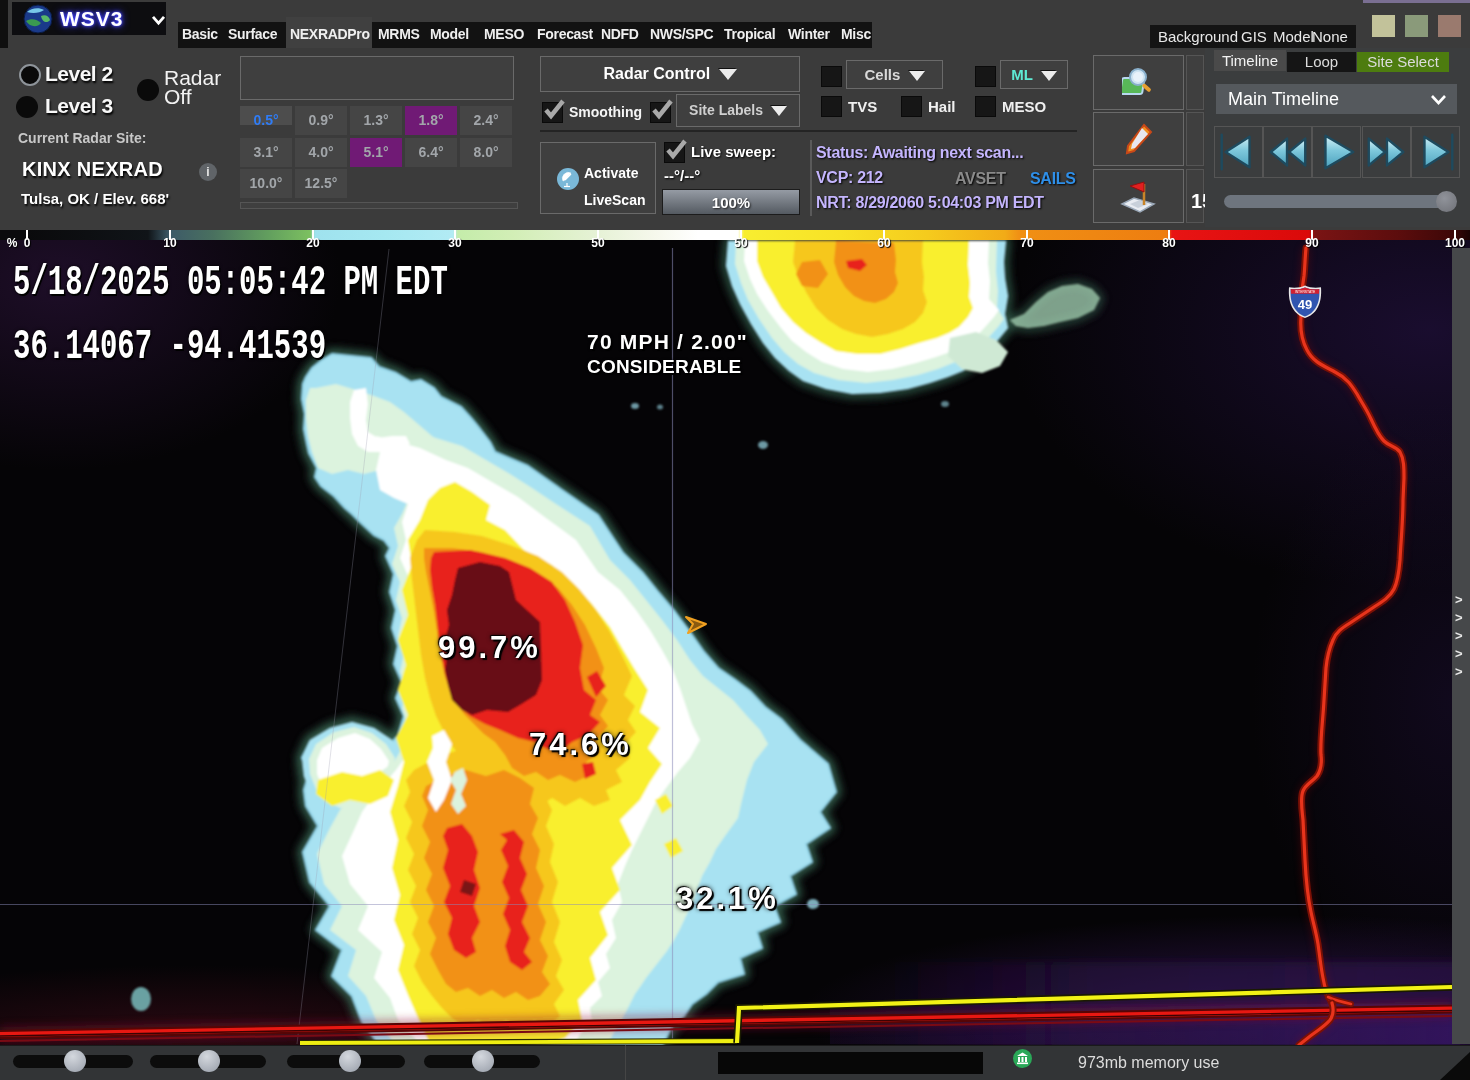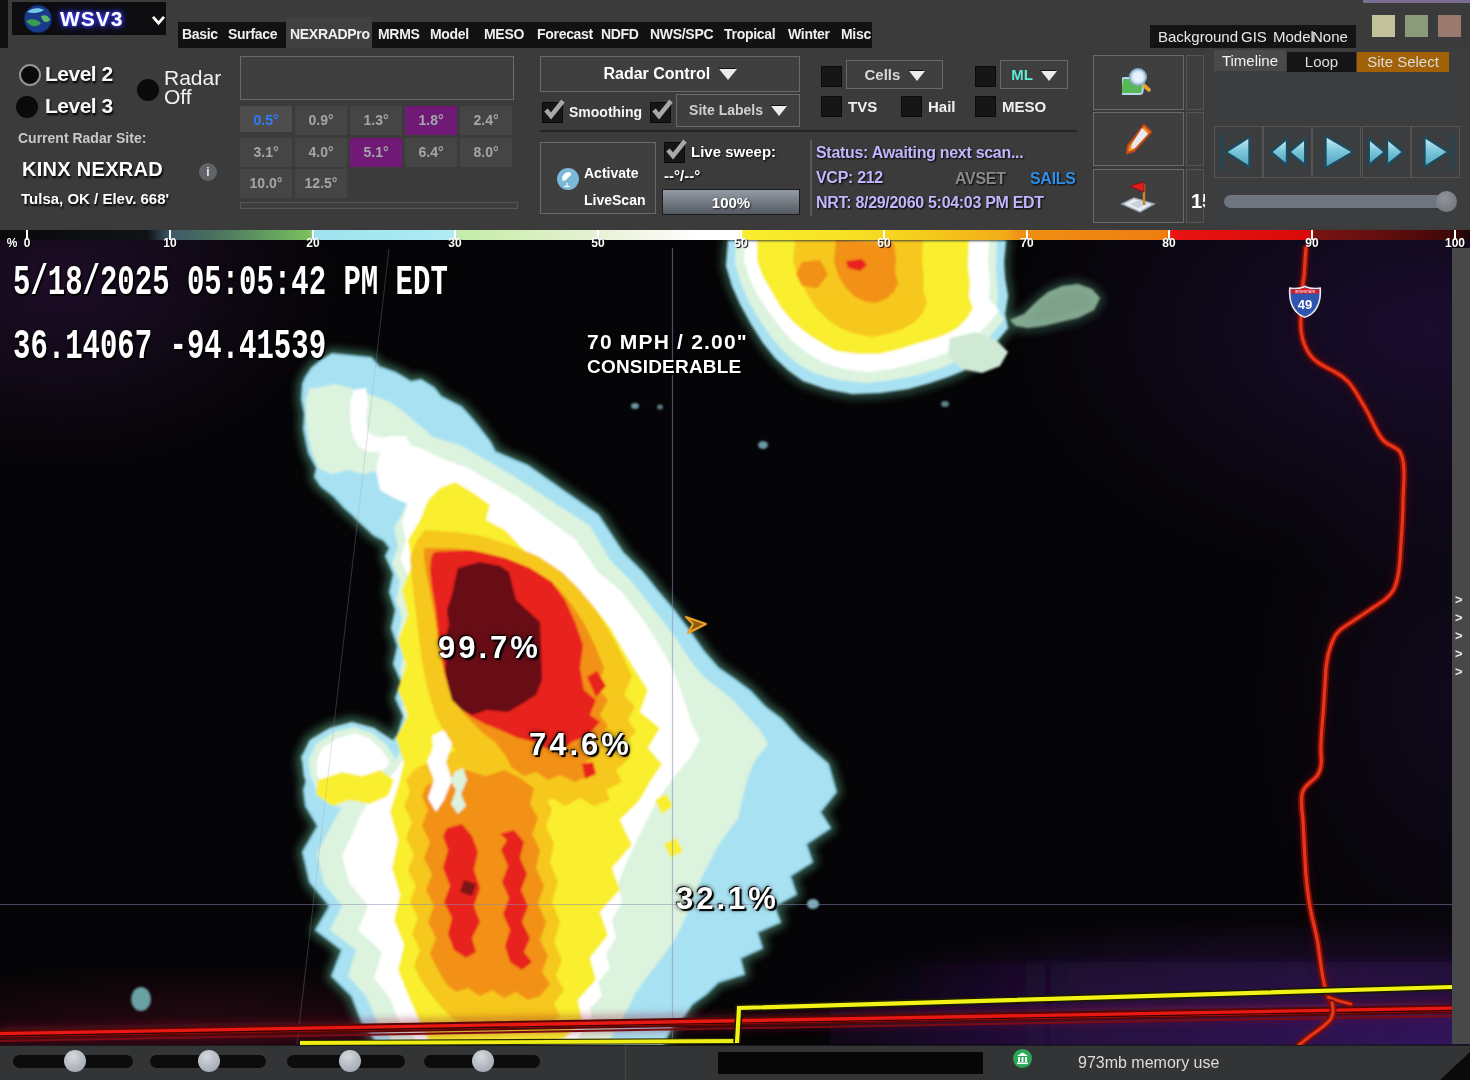--- a/index.html
+++ b/index.html
@@ -226,21 +226,21 @@
   <div class="radio" style="left:137px;top:79px"></div>
   <div class="biglbl" style="left:45px;top:62px">Level 2</div>
   <div class="biglbl" style="left:45px;top:94px">Level 3</div>
   <div style="position:absolute;left:164px;top:68px;font:21px 'Liberation Sans',sans-serif;color:#f2f2f2;line-height:19px">Radar<br>Off</div>
   <div style="position:absolute;left:18px;top:130px;font:bold 14px 'Liberation Sans',sans-serif;color:#c8c8c8">Current Radar Site:</div>
   <div style="position:absolute;left:22px;top:158px;font:bold 20px 'Liberation Sans',sans-serif;color:#fff;text-shadow:1px 2px 2px #000;letter-spacing:0.3px">KINX NEXRAD</div>
   <div style="position:absolute;left:199px;top:163px;width:18px;height:18px;border-radius:50%;background:#606468;color:#e8e8e8;font:bold 12px 'Liberation Sans',sans-serif;text-align:center;line-height:18px">i</div>
   <div style="position:absolute;left:21px;top:190px;font:bold 15px 'Liberation Sans',sans-serif;color:#fff;text-shadow:1px 2px 2px #000">Tulsa, OK / Elev. 668'</div>
 
   <div class="box" style="left:240px;top:56px;width:274px;height:44px"></div>
-  <div style="position:absolute;left:240px;top:106px;width:52px;height:26px;background:#4d4d4d;color:#2f7cf6;font:bold 14px 'Liberation Sans',sans-serif;text-align:center;line-height:29px">0.5°</div>
+  <div style="position:absolute;left:240px;top:106px;width:52px;height:19px;background:#4d4d4d;color:#2f7cf6;font:bold 14px 'Liberation Sans',sans-serif;text-align:center;line-height:29px">0.5°</div>
     <div style="position:absolute;left:295px;top:106px;width:52px;height:29px;background:#454545;color:#a2a6aa;font:bold 14px 'Liberation Sans',sans-serif;text-align:center;line-height:29px">0.9°</div>
     <div style="position:absolute;left:350px;top:106px;width:52px;height:29px;background:#454545;color:#a2a6aa;font:bold 14px 'Liberation Sans',sans-serif;text-align:center;line-height:29px">1.3°</div>
     <div style="position:absolute;left:405px;top:106px;width:52px;height:29px;background:#701a75;color:#a2a6aa;font:bold 14px 'Liberation Sans',sans-serif;text-align:center;line-height:29px">1.8°</div>
     <div style="position:absolute;left:460px;top:106px;width:52px;height:29px;background:#454545;color:#a2a6aa;font:bold 14px 'Liberation Sans',sans-serif;text-align:center;line-height:29px">2.4°</div>
     <div style="position:absolute;left:240px;top:137.5px;width:52px;height:29px;background:#454545;color:#a2a6aa;font:bold 14px 'Liberation Sans',sans-serif;text-align:center;line-height:29px">3.1°</div>
     <div style="position:absolute;left:295px;top:137.5px;width:52px;height:29px;background:#454545;color:#a2a6aa;font:bold 14px 'Liberation Sans',sans-serif;text-align:center;line-height:29px">4.0°</div>
     <div style="position:absolute;left:350px;top:137.5px;width:52px;height:29px;background:#701a75;color:#a2a6aa;font:bold 14px 'Liberation Sans',sans-serif;text-align:center;line-height:29px">5.1°</div>
     <div style="position:absolute;left:405px;top:137.5px;width:52px;height:29px;background:#454545;color:#a2a6aa;font:bold 14px 'Liberation Sans',sans-serif;text-align:center;line-height:29px">6.4°</div>
     <div style="position:absolute;left:460px;top:137.5px;width:52px;height:29px;background:#454545;color:#a2a6aa;font:bold 14px 'Liberation Sans',sans-serif;text-align:center;line-height:29px">8.0°</div>
     <div style="position:absolute;left:240px;top:169px;width:52px;height:29px;background:#454545;color:#a2a6aa;font:bold 14px 'Liberation Sans',sans-serif;text-align:center;line-height:29px">10.0°</div>
@@ -336,21 +336,26 @@
   <div style="position:absolute;left:1186px;top:55px;width:19px;height:168px;overflow:hidden">
     <div class="box" style="left:0;top:0;width:18px;height:55px;border-color:#555"></div>
     <div class="box" style="left:0;top:57px;width:18px;height:54px;border-color:#555"></div>
     <div class="box" style="left:0;top:114px;width:18px;height:54px;border-color:#555"></div>
     <div style="position:absolute;left:5px;top:135px;font:bold 20px 'Liberation Sans',sans-serif;color:#fff">15</div>
   </div>
 
   <div style="position:absolute;left:1205px;top:48px;width:265px;height:179px;background:#3b3d3e"></div>
   <div style="position:absolute;left:1214px;top:50px;width:72px;height:21px;background:#4a4a4a;color:#f2f2f2;font:15px 'Liberation Sans',sans-serif;text-align:center;line-height:21px">Timeline</div>
   <div style="position:absolute;left:1287px;top:52px;width:69px;height:20px;background:#151515;color:#dcdcdc;font:15px 'Liberation Sans',sans-serif;text-align:center;line-height:20px">Loop</div>
-  <div style="position:absolute;left:1357px;top:52px;width:92px;height:20px;background:#a16207;color:#dcdcdc;font:15px 'Liberation Sans',sans-serif;text-align:center;line-height:20px">Site Select</div>
+  <div style="position:absolute;left:1357px;top:52px;width:92px;height:20px;background:#4d7c0f;color:#dcdcdc;font:15px 'Liberation Sans',sans-serif;text-align:center;line-height:20px">Site Select</div>
+  <div style="position:absolute;left:1216px;top:84px;width:241px;height:30px;background:#55595d;color:#fff;font:18px 'Liberation Sans',sans-serif;line-height:30px"><span style="margin-left:12px">Main Timeline</span>
+    <svg width="17" height="12" style="position:absolute;right:10px;top:10px" viewBox="0 0 17 12">
+        <path d="M2,2 L8.5,9 L15,2" stroke="#fff" stroke-width="2.6" fill="none"></path>
+      </svg>
+  </div>
   <div style="position:absolute;left:1214px;top:126px;width:49px;height:52px;border:1px solid #555;box-sizing:border-box">
     <svg width="47" height="50" viewBox="0 0 49 52">
         <defs>
           <linearGradient id="cy0" x1="0" y1="0" x2="0" y2="1">
             <stop offset="0" stop-color="#d8f2f8"></stop>
             <stop offset="0.45" stop-color="#7ec8dc"></stop>
             <stop offset="1" stop-color="#49a0bc"></stop>
           </linearGradient>
         </defs>
     <g fill="url(#cy0)" stroke="#1e4a5e" stroke-width="2.5" stroke-linejoin="round" stroke-linecap="round">

